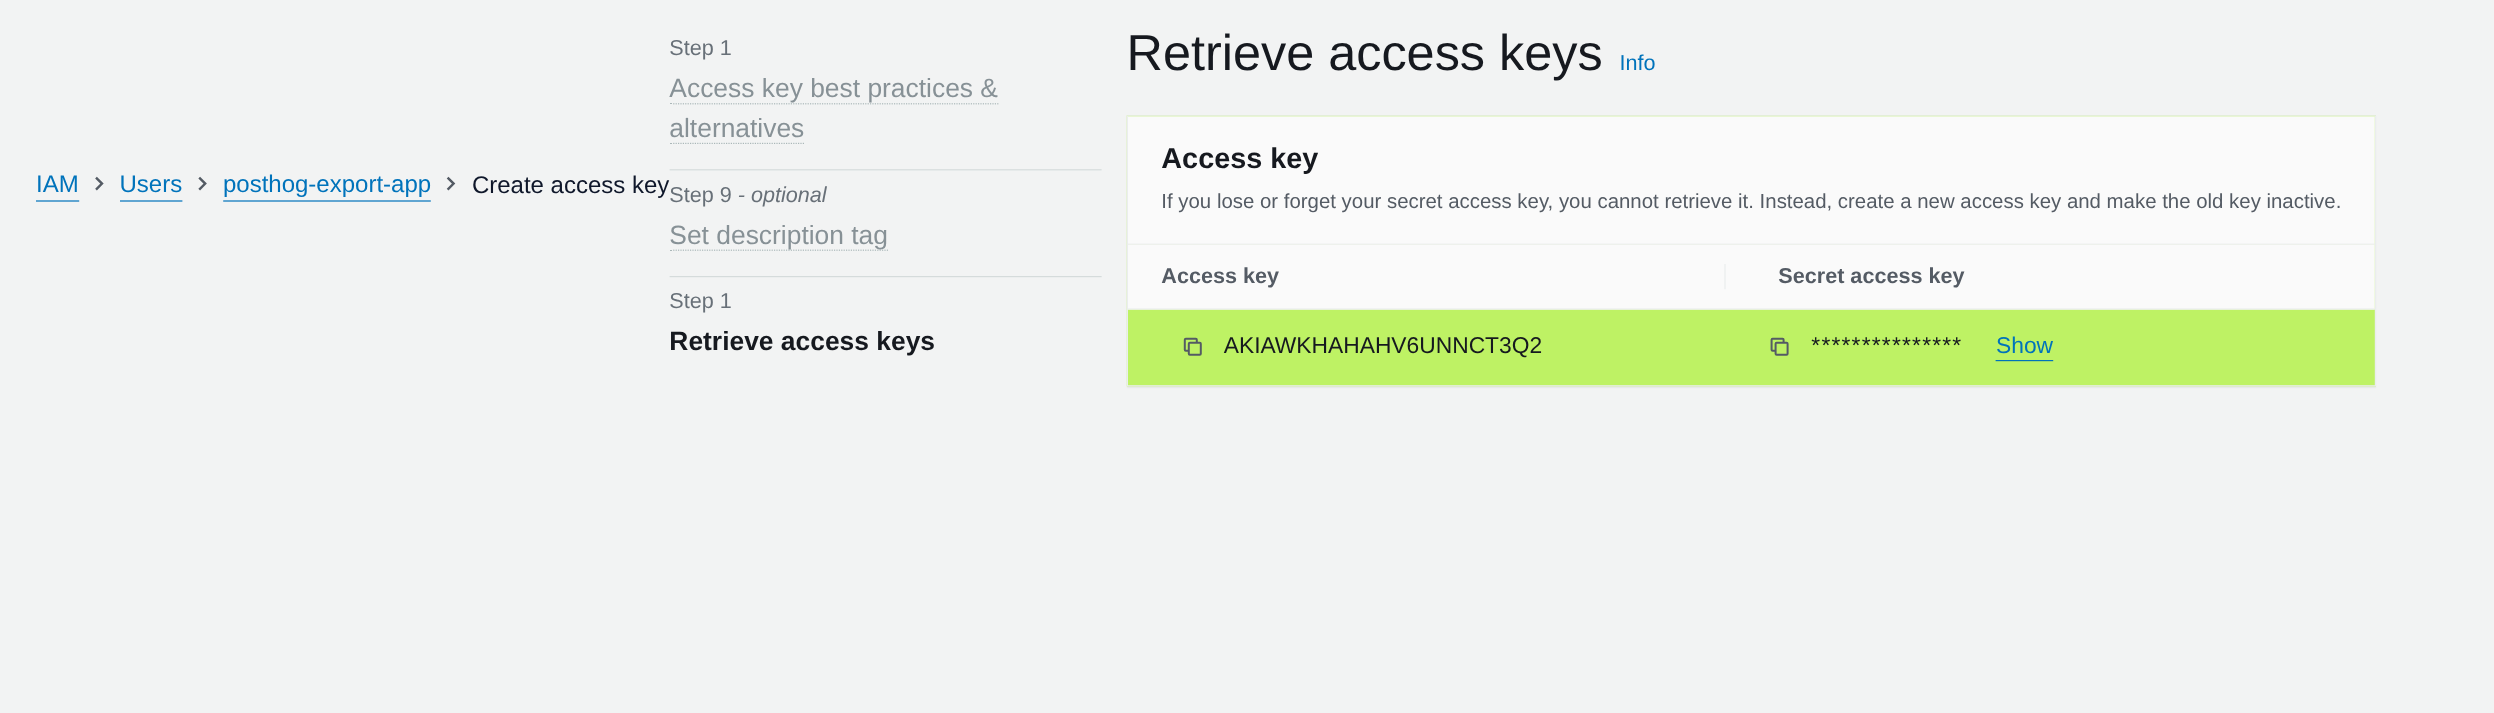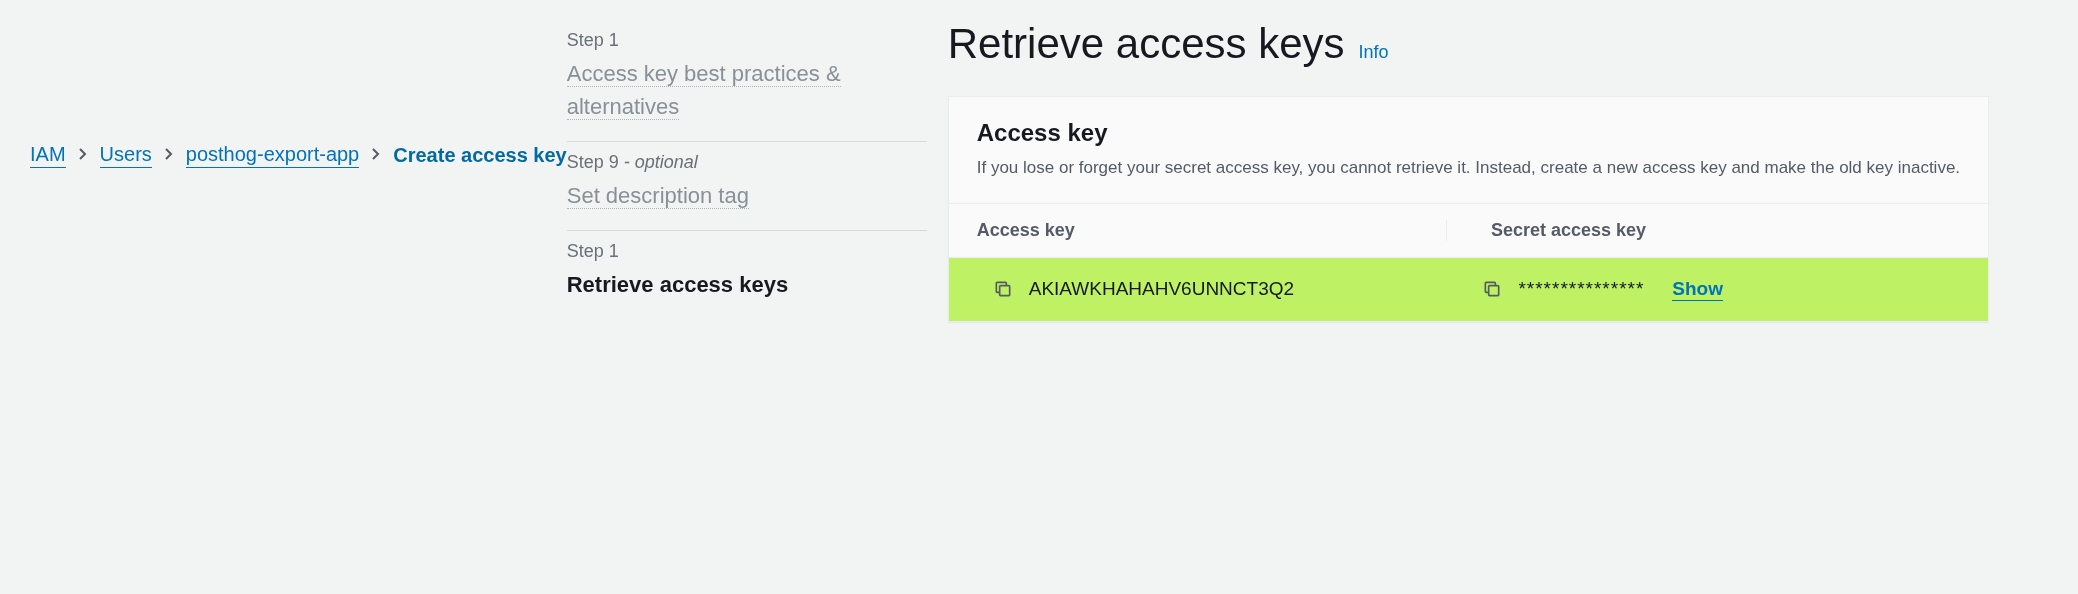--- a/index.html
+++ b/index.html
@@ -29,22 +29,22 @@
       color: #0073bb;
       text-decoration: none;
       border-bottom: 1px solid #0073bb;
       padding-bottom: 1px;
     }
     .breadcrumb .chevron {
       color: #545b64;
       font-size: 16px;
     }
     .breadcrumb .current {
-      color: #0369a1;
-      font-weight: 700;
+      color: #0f172a;
+      font-weight: 400;
     }
     .main-area {
       display: flex;
       gap: 21px;
     }
     .sidebar {
       width: 360px;
       flex-shrink: 0;
     }
     .step {
@@ -155,21 +155,21 @@
     }
     .copy-icon svg {
       width: 100%;
       height: 100%;
       stroke: #545b64;
       fill: none;
       stroke-width: 2;
     }
     .show-link {
       color: #0073bb;
-      font-weight: 700;
+      font-weight: 400;
       text-decoration: none;
       border-bottom: 1px solid #0073bb;
       margin-left: 12px;
       font-size: 19px;
     }
     .masked {
       letter-spacing: 1px;
     }
   </style>
 </head>

